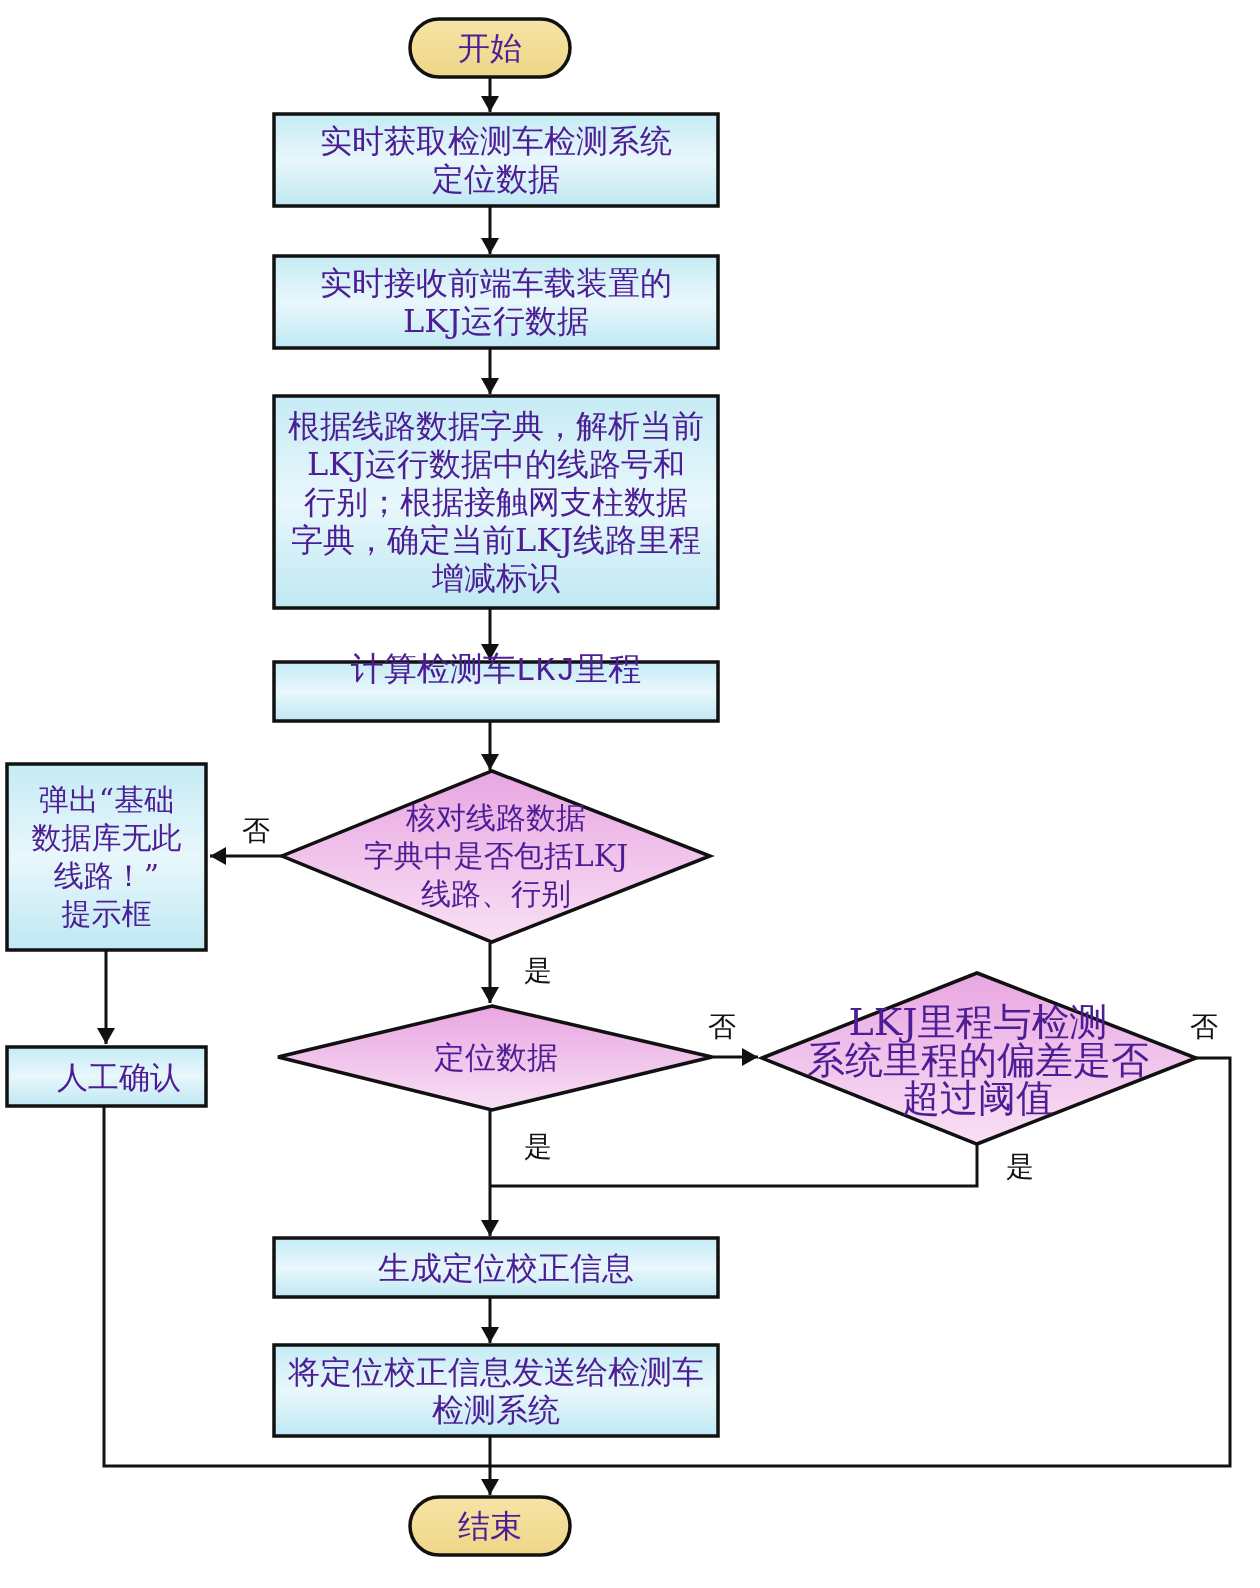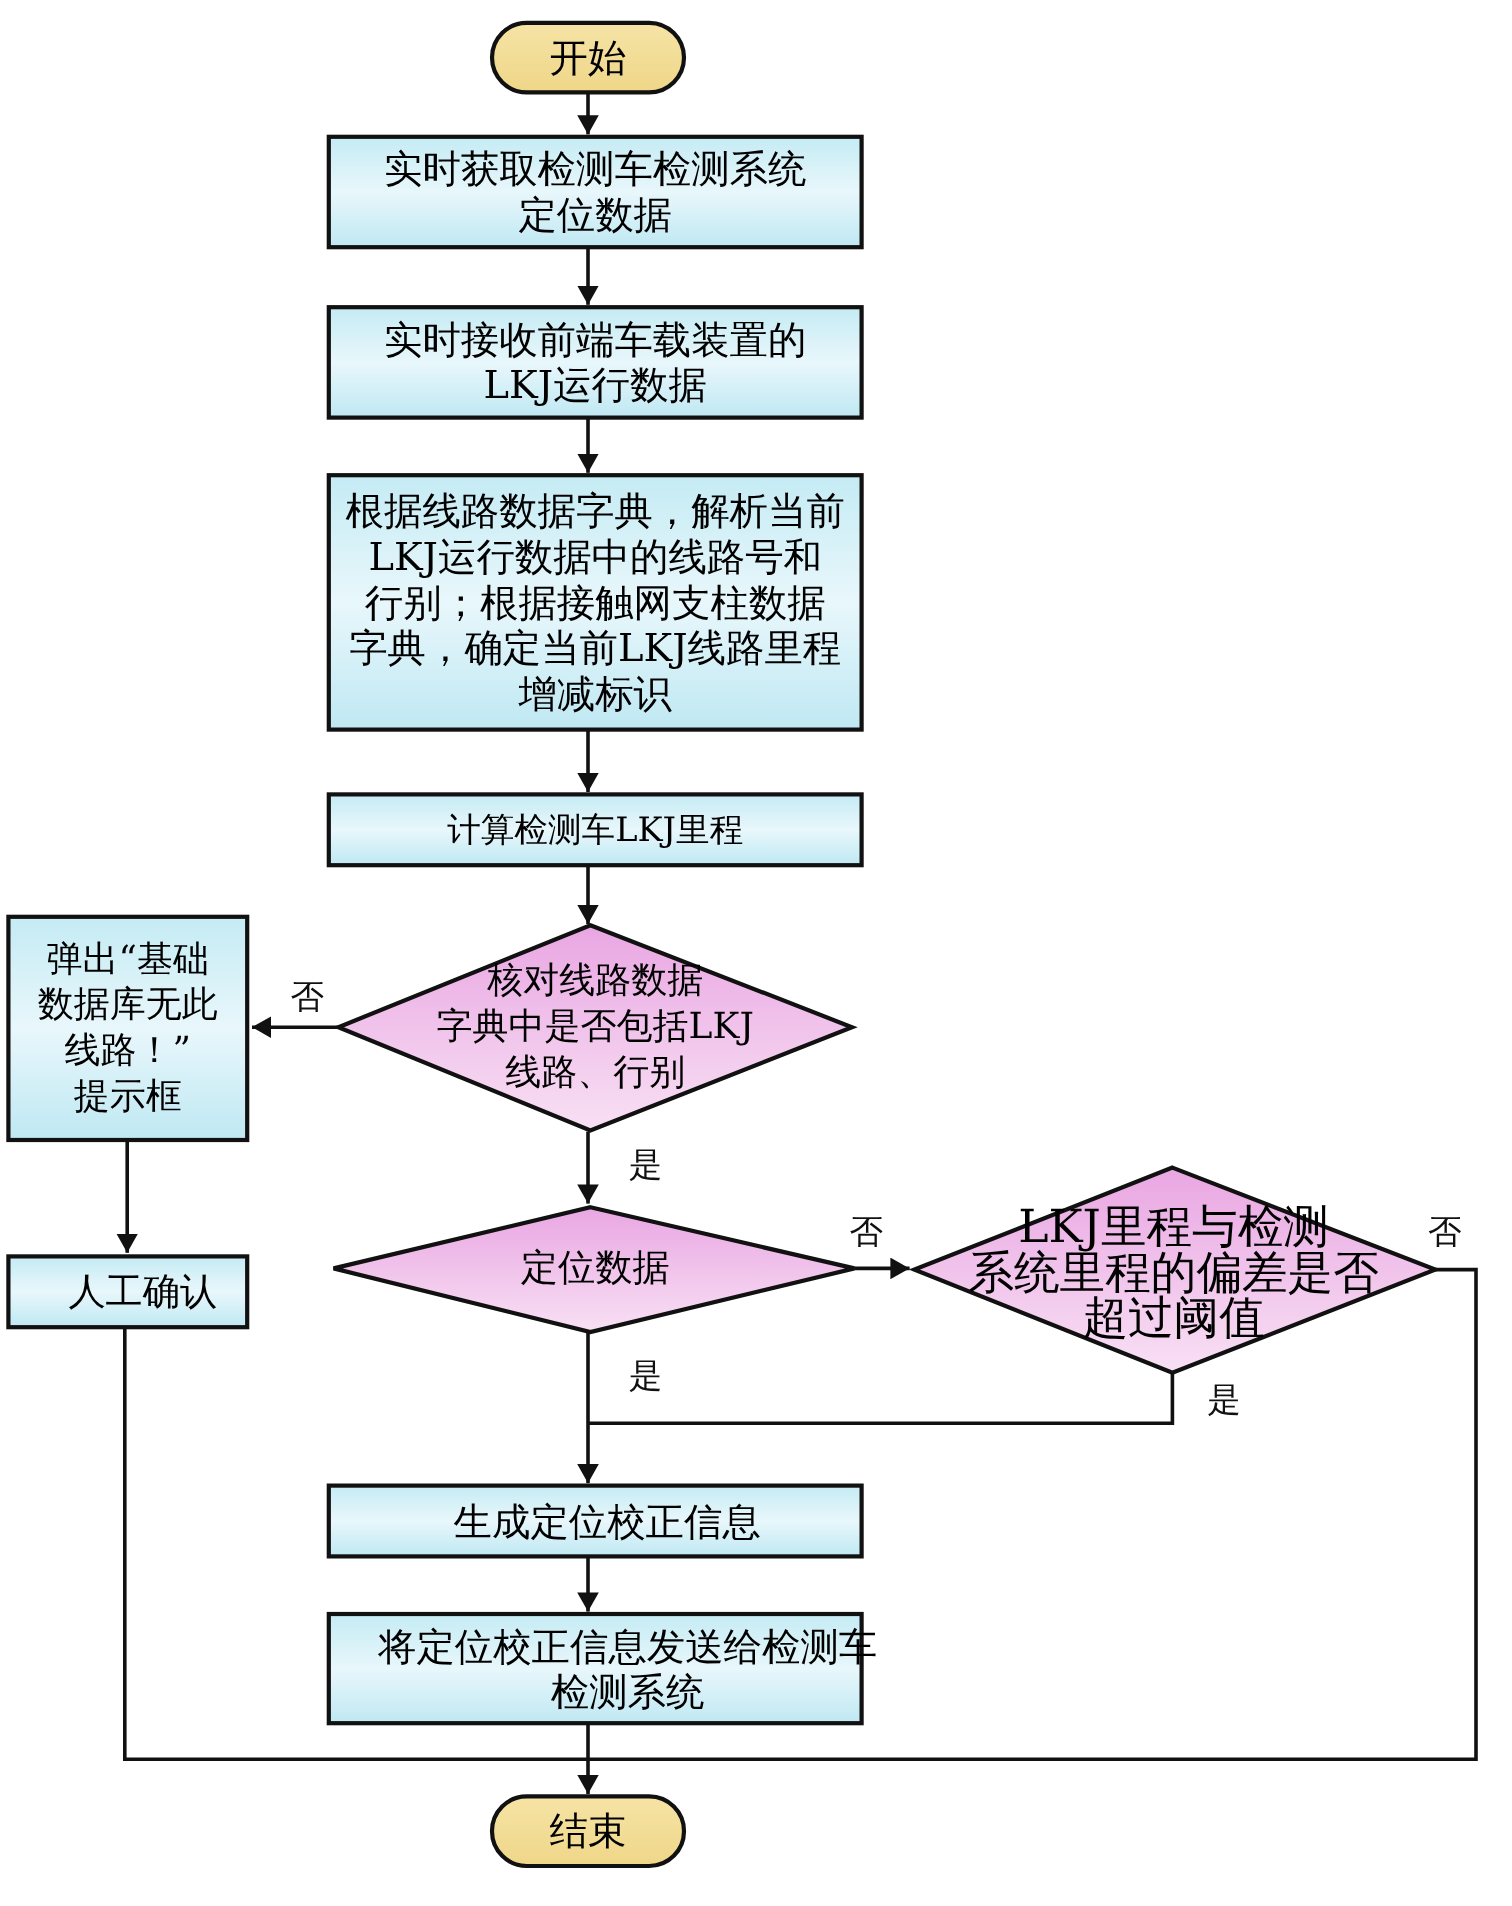--- a/index.html
+++ b/index.html
@@ -1,20 +1,20 @@
 <!DOCTYPE html>
 <html><head>
 <meta charset="utf-8">
 <style>
   html, body { margin: 0; padding: 0; background: #ffffff; }
   body { width: 1260px; height: 1588px; position: relative; overflow: hidden;
          font-family: "DejaVu Serif", "Liberation Serif", serif; }
   #flow { position: absolute; left: 0; top: 0; width: 1260px; height: 1588px; }
   .node-text { position: absolute; display: flex; align-items: center; justify-content: center;
-               text-align: center; color: #000000; font-size: 30px; line-height: 38px;
+               text-align: center; color: #4c1d95; font-size: 30px; line-height: 38px;
                white-space: pre-line; pointer-events: none; }
   .edge-label { position: absolute; font-size: 28px; color: #111; line-height: 30px; }
 </style>
 </head>
 <body>
 
 <svg id="flow" xmlns="http://www.w3.org/2000/svg" width="1260" height="1588" viewBox="0 0 1260 1588">
   <defs>
     <linearGradient id="gTerm" x1="0" y1="0" x2="0" y2="1">
       <stop id="gTerm0" offset="0" stop-color="#f6e4a6"></stop>
@@ -75,35 +75,35 @@
 <div class="node-text" style="left:410px;top:19px;width:160px;height:58px;font-size:32px;">开始</div>
 <div class="node-text" style="left:274px;top:114px;width:444px;height:92px;font-size:32px;text-align:center;">实时获取检测车检测系统
 定位数据</div>
 <div class="node-text" style="left:274px;top:256px;width:444px;height:92px;font-size:32px;">实时接收前端车载装置的
 LKJ运行数据</div>
 <div class="node-text" style="left:274px;top:396px;width:444px;height:212px;font-size:32px;">根据线路数据字典，解析当前
 LKJ运行数据中的线路号和
 行别；根据接触网支柱数据
 字典，确定当前LKJ线路里程
 增减标识</div>
-<div class="node-text" style="left:274px;top:662px;width:444px;height:59px;font-size:28px;">计算检测车LKJ里程</div>
+<div class="node-text" style="left:274px;top:642px;width:444px;height:59px;font-size:33px;font-family:Liberation Mono, monospace;">计算检测车LKJ里程</div>
 <div class="node-text" style="left:300px;top:786px;width:392px;height:140px;font-size:30px;">核对线路数据
 字典中是否包括LKJ
 线路、行别</div>
 <div class="node-text" style="left:7px;top:764px;width:199px;height:186px;font-size:30px;">弹出“基础
 数据库无此
 线路！”
 提示框</div>
 <div class="node-text" style="left:7px;top:1047px;width:224px;height:59px;font-size:31px;">人工确认</div>
 <div class="node-text" style="left:300px;top:1030px;width:392px;height:54px;font-size:31px;">定位数据</div>
 <div class="node-text" style="left:780px;top:990px;width:396px;height:140px;font-size:38px;">LKJ里程与检测
 系统里程的偏差是否
 超过阈值</div>
 <div class="node-text" style="left:284px;top:1238px;width:444px;height:59px;font-size:32px;">生成定位校正信息</div>
-<div class="node-text" style="left:274px;top:1345px;width:444px;height:91px;font-size:32px;margin-left:27px;">将定位校正信息发送给检测车
+<div class="node-text" style="left:274px;top:1345px;width:444px;height:91px;font-size:32px;">将定位校正信息发送给检测车
 检测系统</div>
 <div class="node-text" style="left:410px;top:1497px;width:160px;height:58px;font-size:32px;">结束</div>
 
 <div class="edge-label" style="left:242px;top:816px;">否</div>
 <div class="edge-label" style="left:524px;top:956px;">是</div>
 <div class="edge-label" style="left:708px;top:1012px;">否</div>
 <div class="edge-label" style="left:524px;top:1132px;">是</div>
 <div class="edge-label" style="left:1190px;top:1012px;">否</div>
 <div class="edge-label" style="left:1006px;top:1152px;">是</div>
 

